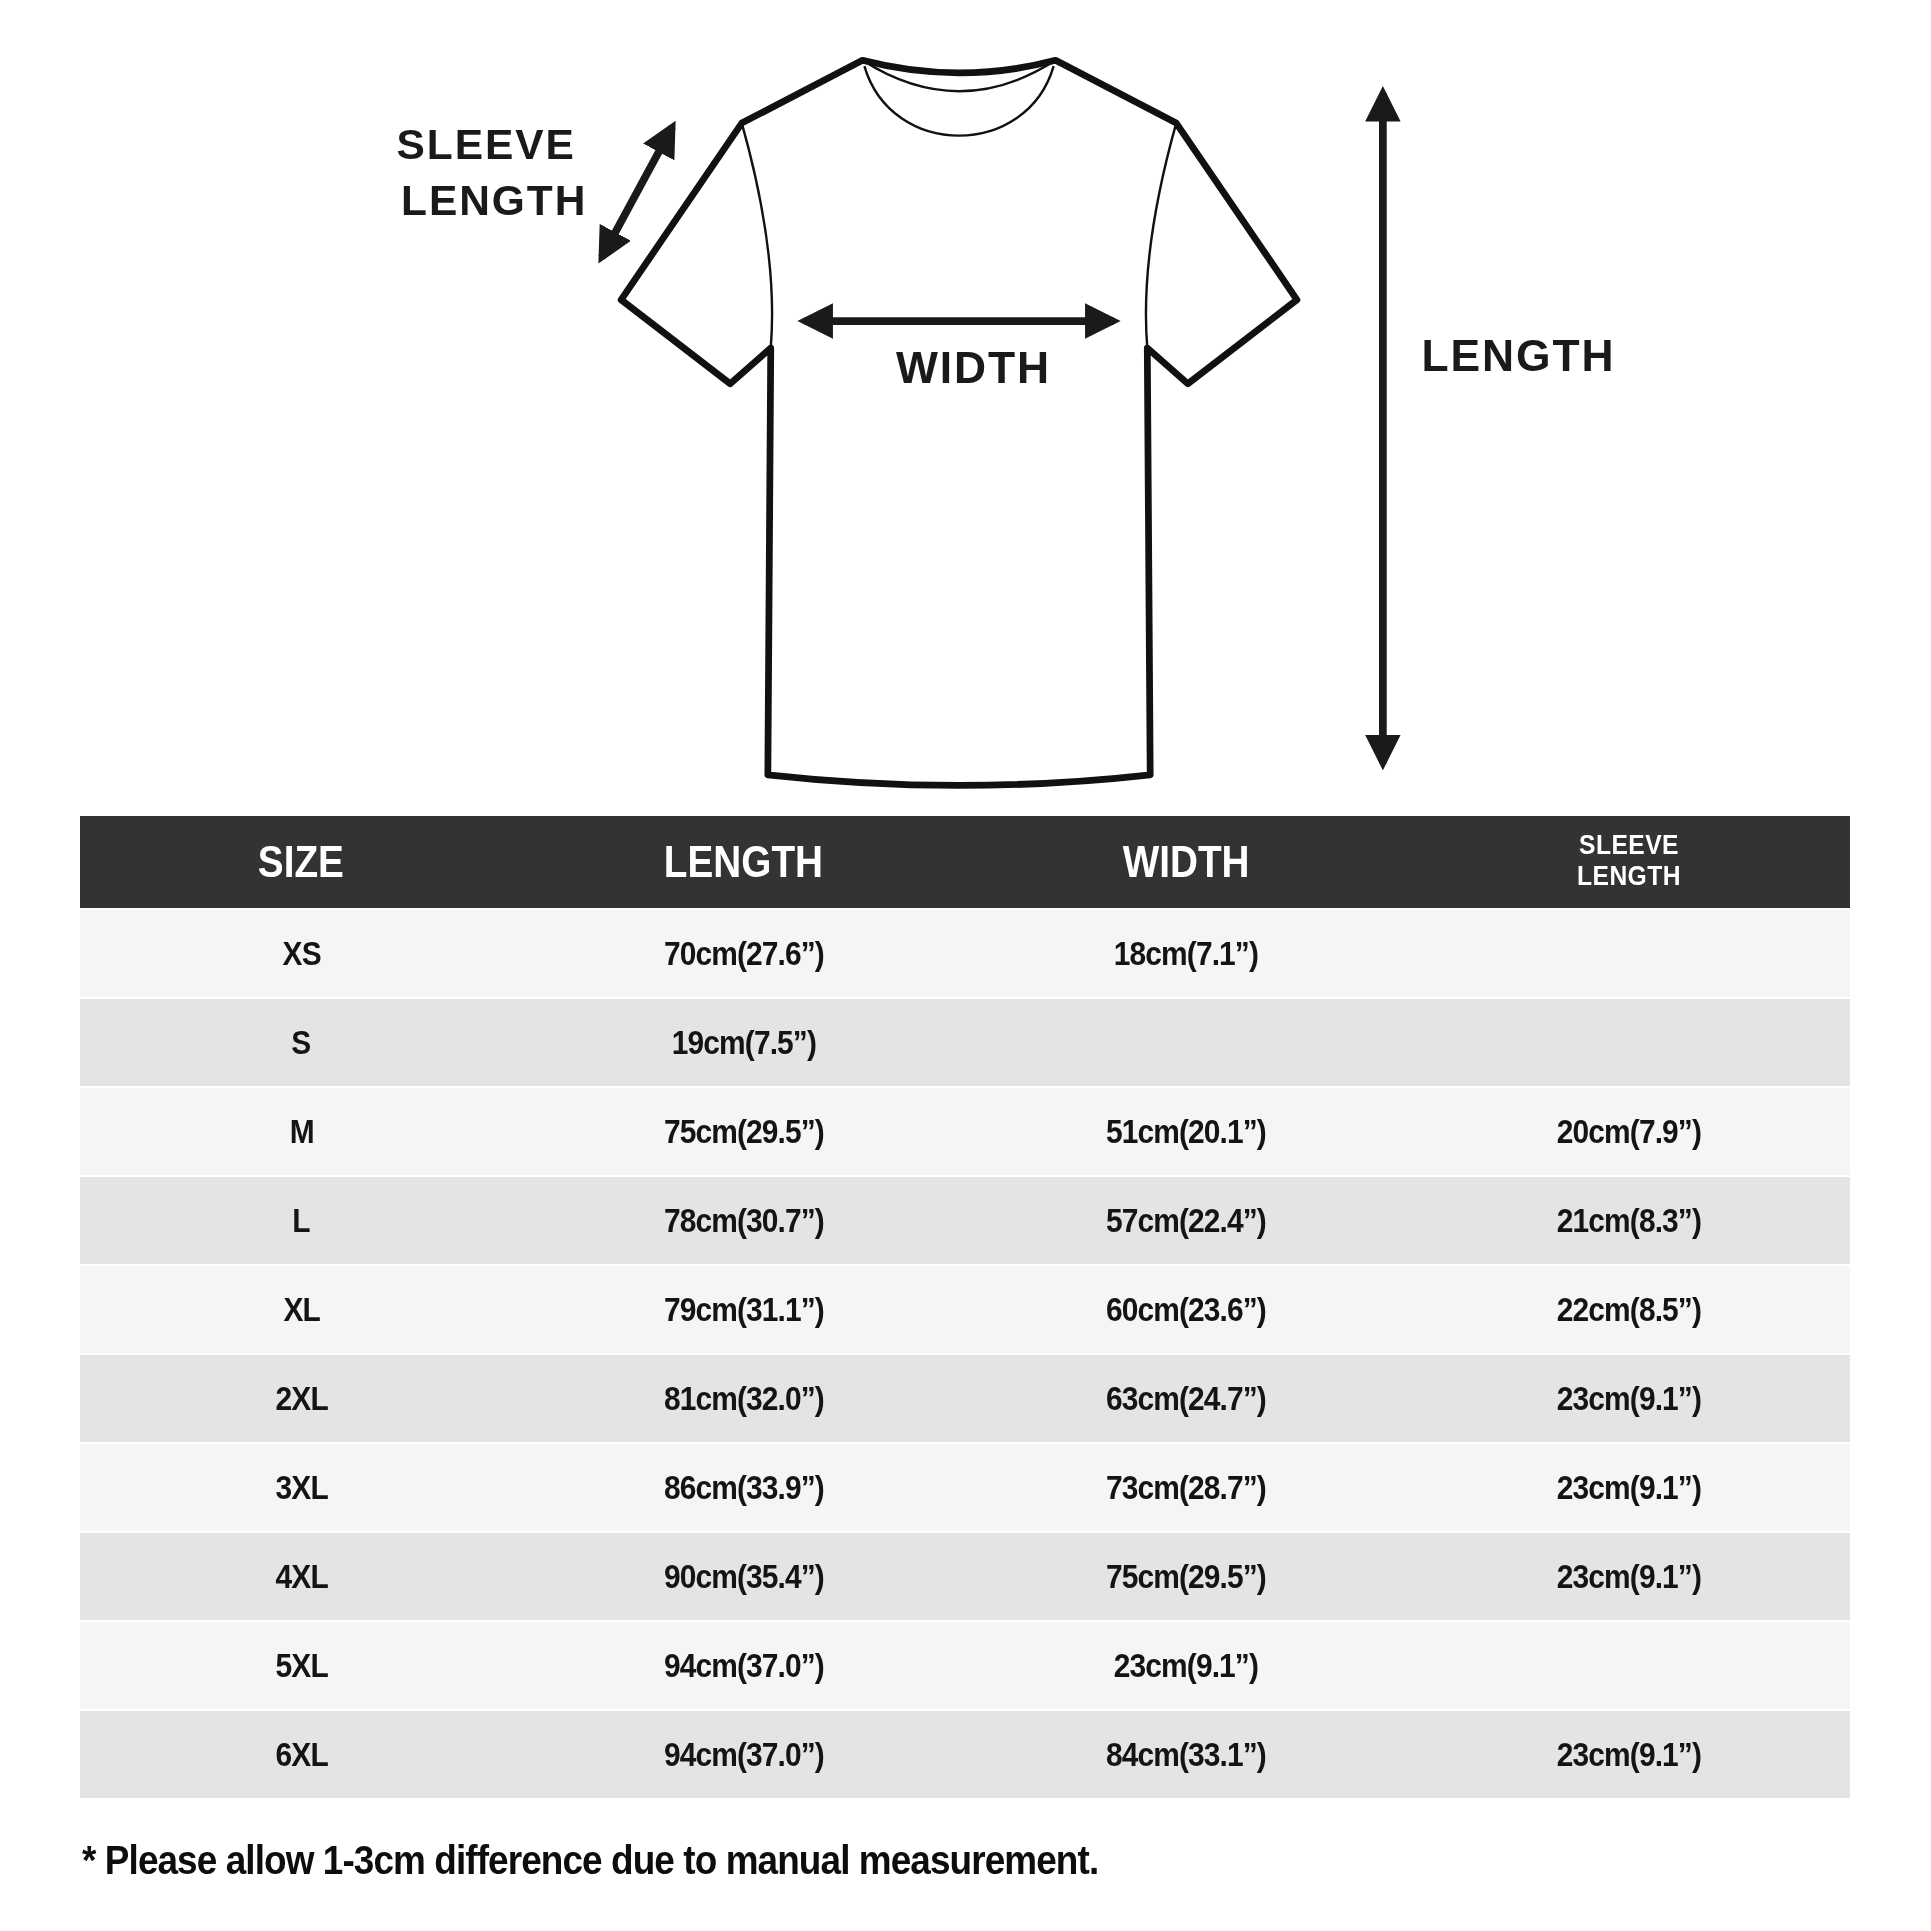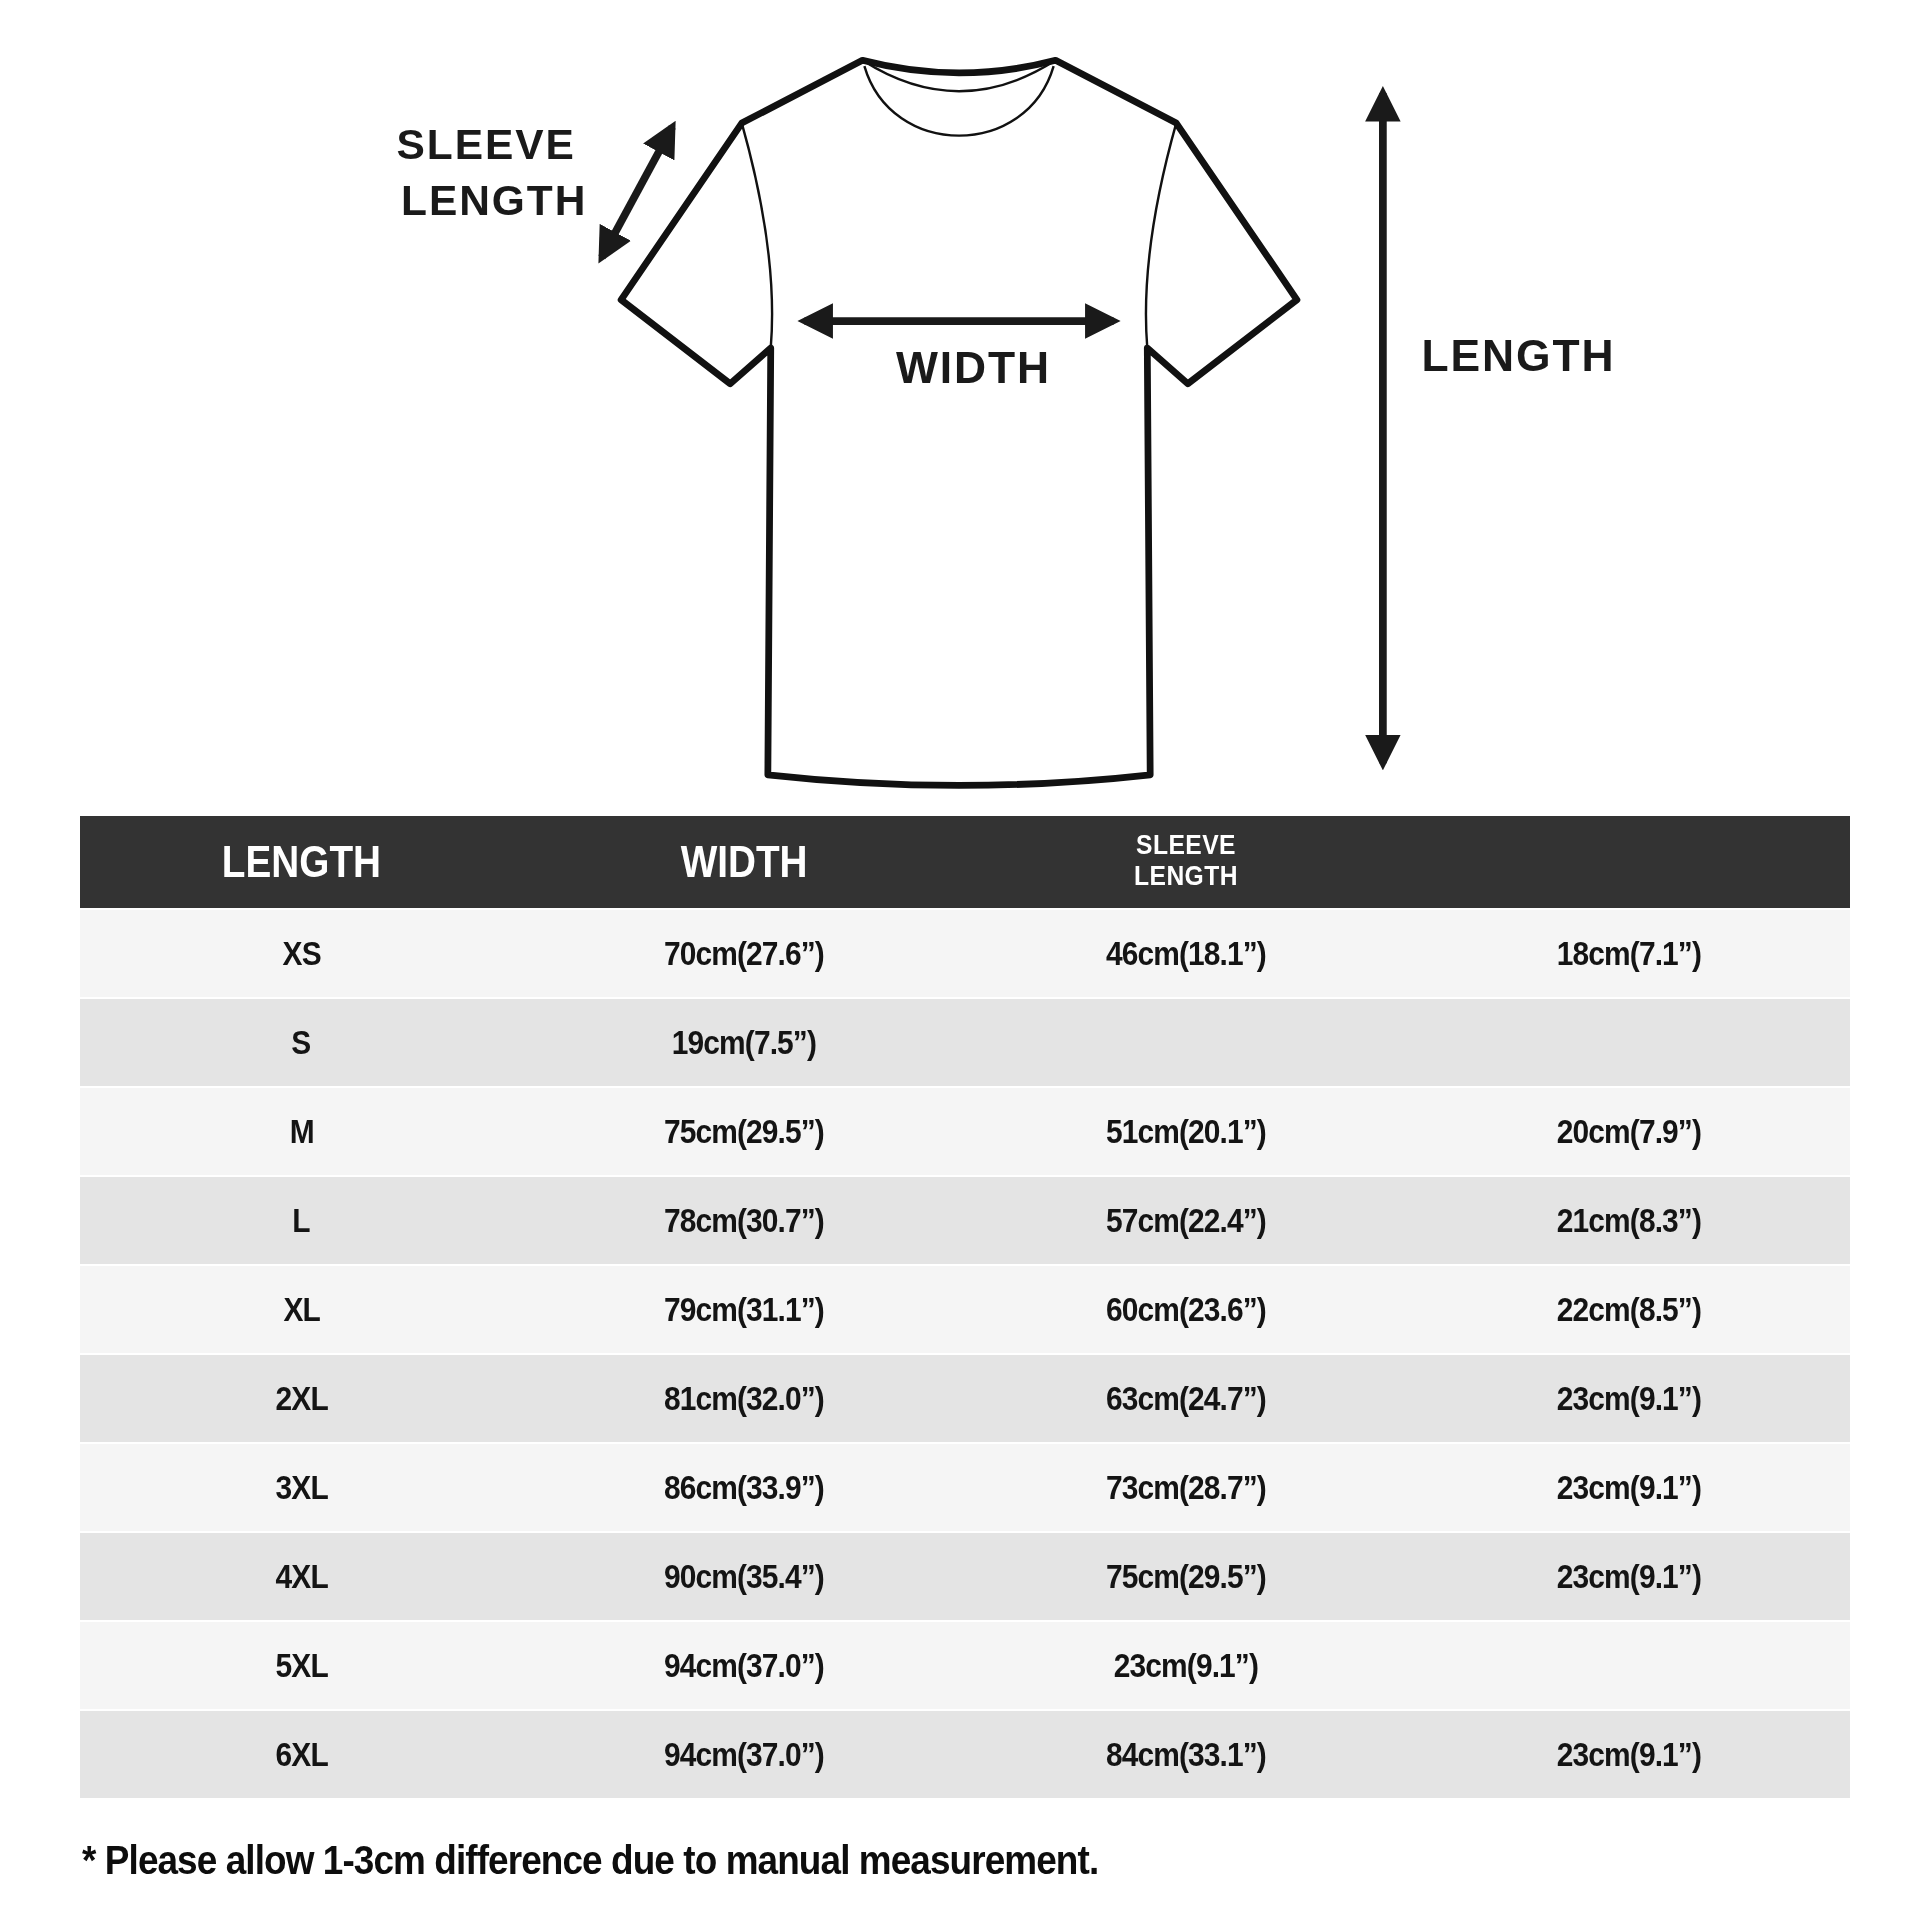--- a/index.html
+++ b/index.html
@@ -70,29 +70,29 @@
     <text class="diag-label" x="588" y="152" font-size="44" text-anchor="end">SLEEVE</text>
     <text class="diag-label" x="600" y="210" font-size="44" text-anchor="end">LENGTH</text>
     <text class="diag-label" x="1000" y="384" font-size="46" text-anchor="middle">WIDTH</text>
     <text class="diag-label" x="1464" y="372" font-size="46" text-anchor="start">LENGTH</text>
   </svg>
 </div>
 
 <div class="size-table">
 
   <div class="t-row t-head">
+    <div class="t-cell"><span>SIZE</span></div>
     <div class="t-cell"><span>LENGTH</span></div>
     <div class="t-cell"><span>WIDTH</span></div>
     <div class="t-cell sleeve-head"><span>SLEEVE LENGTH</span></div>
   </div>
 
   <div class="t-row t-data light">
     <div class="t-cell"><span>XS</span></div>
     <div class="t-cell"><span>70cm(27.6”)</span></div>
-    <div class="t-cell"><span>46cm(18.1”)</span></div>
     <div class="t-cell"><span>18cm(7.1”)</span></div>
   </div>
   <div class="t-row t-data dark">
     <div class="t-cell"><span>S</span></div>
     <div class="t-cell"><span>19cm(7.5”)</span></div>
   </div>
   <div class="t-row t-data light">
     <div class="t-cell"><span>M</span></div>
     <div class="t-cell"><span>75cm(29.5”)</span></div>
     <div class="t-cell"><span>51cm(20.1”)</span></div>

